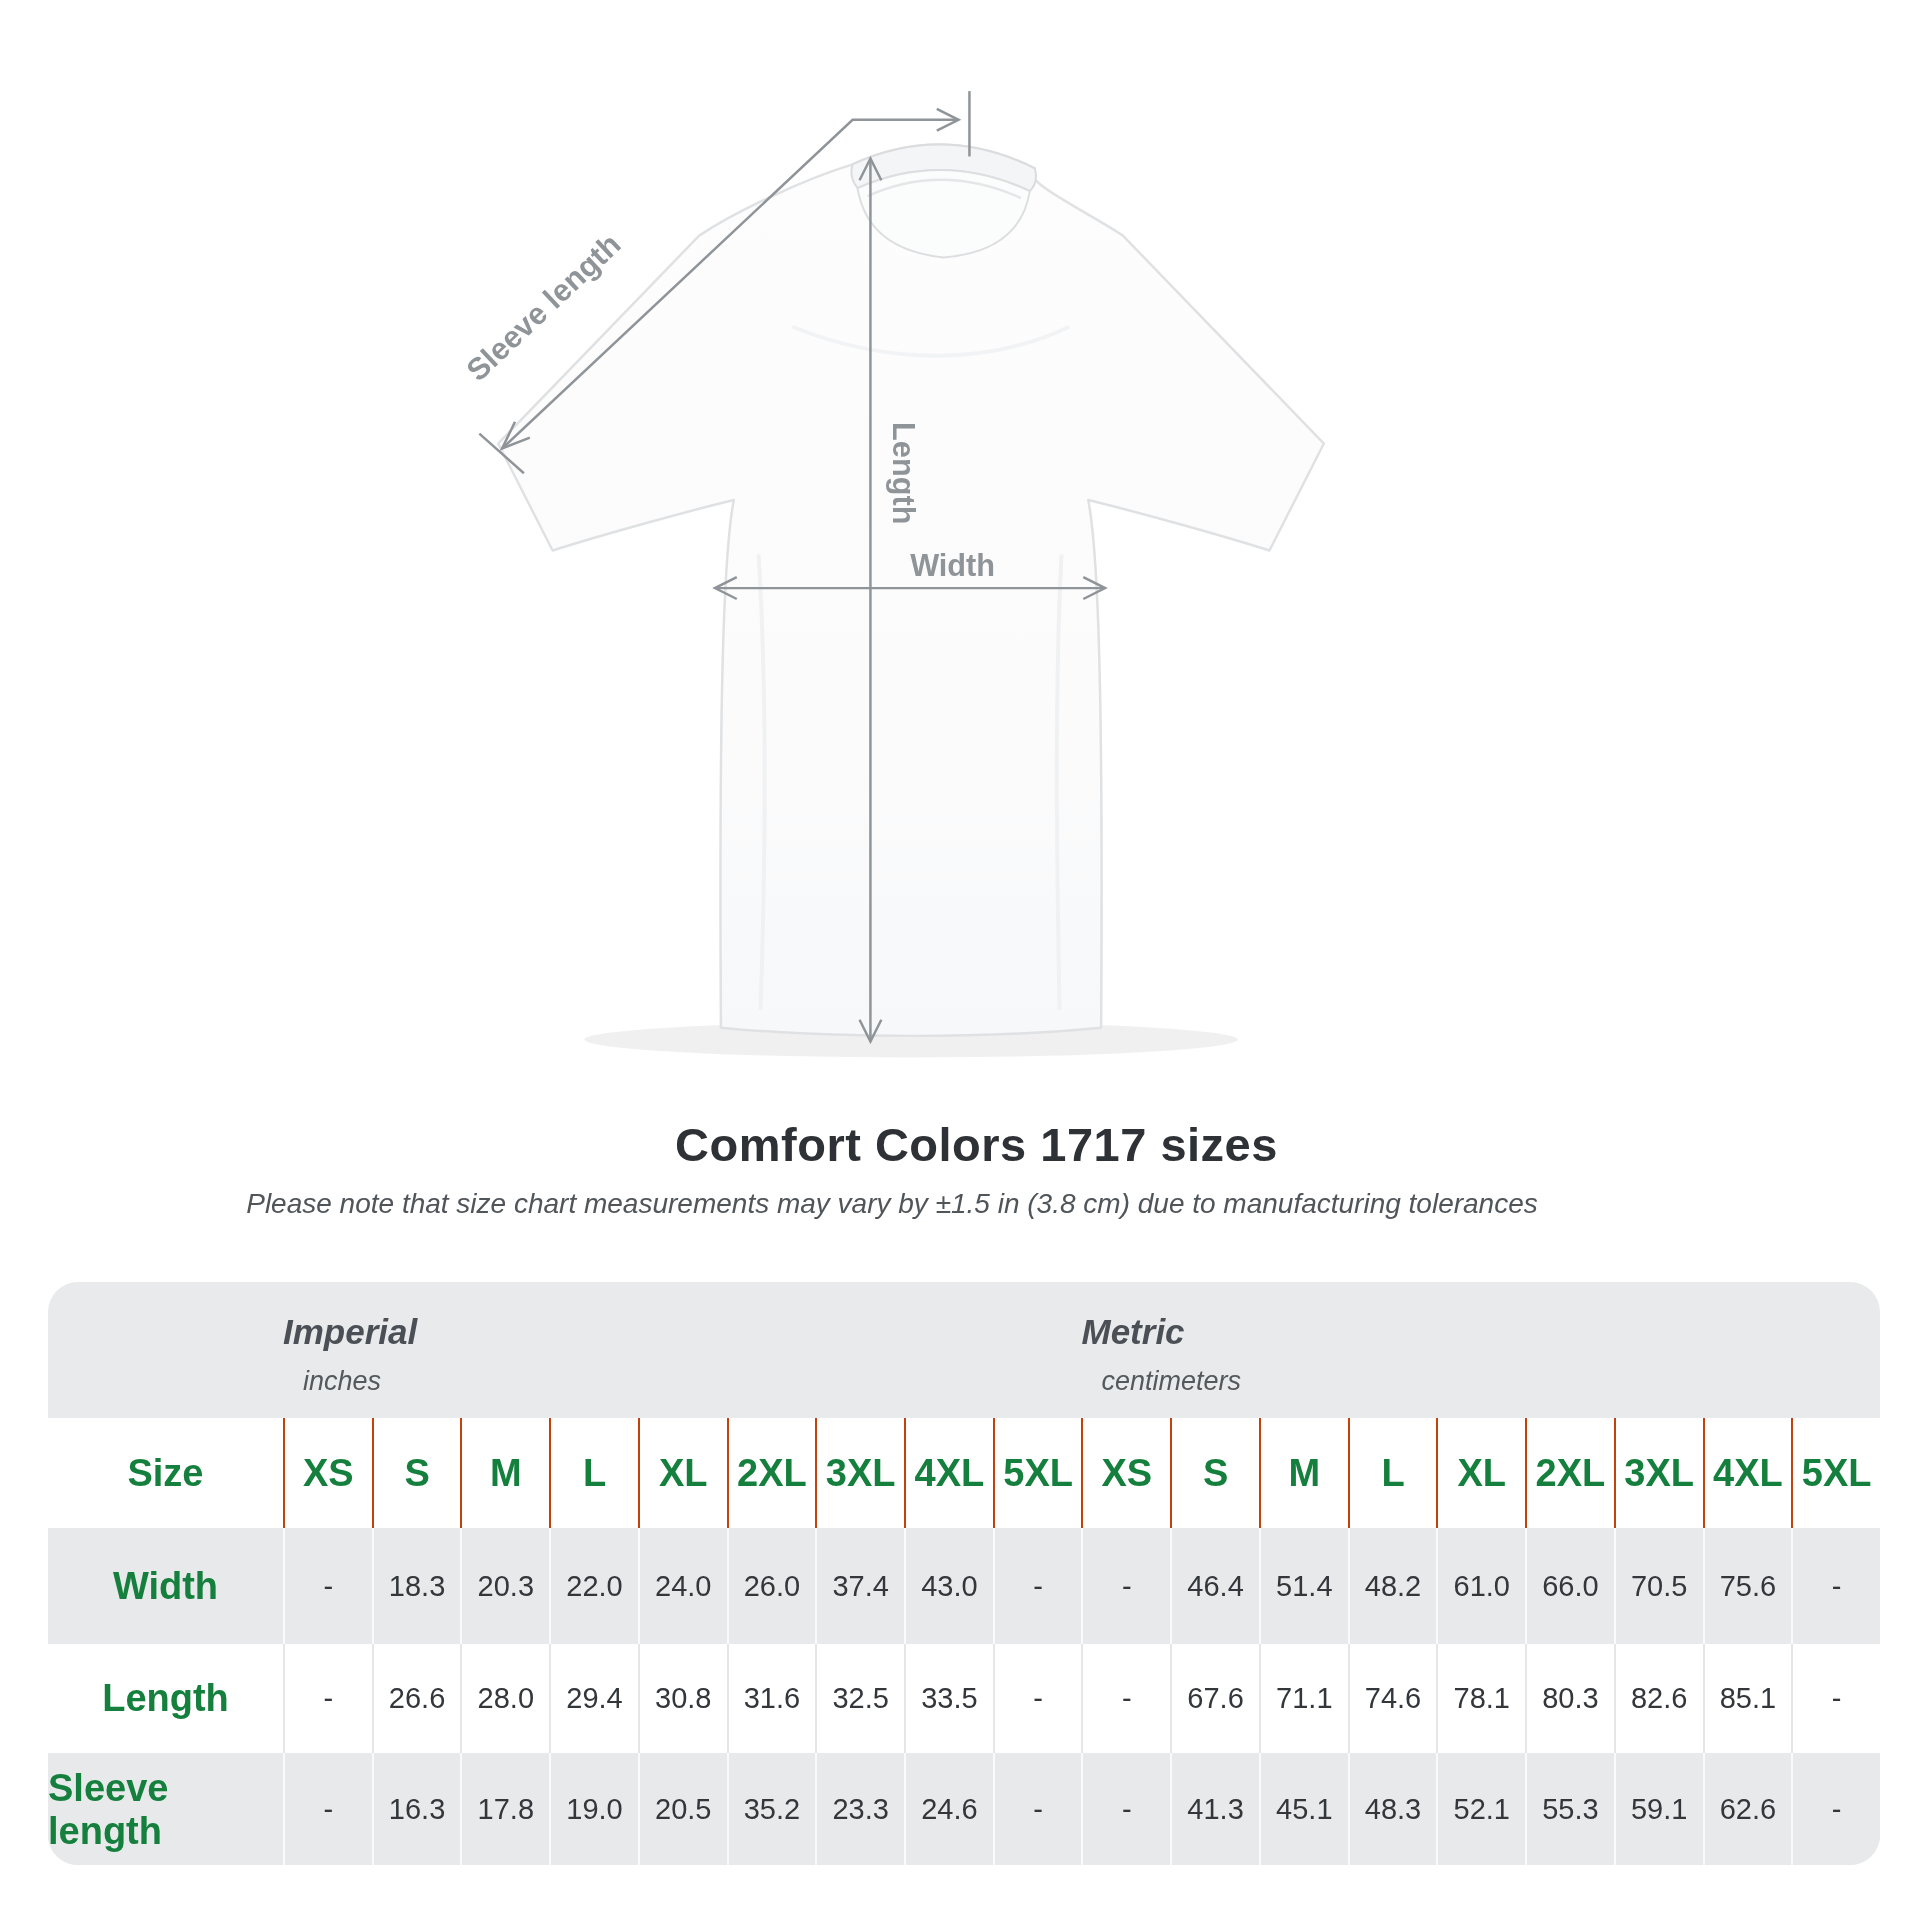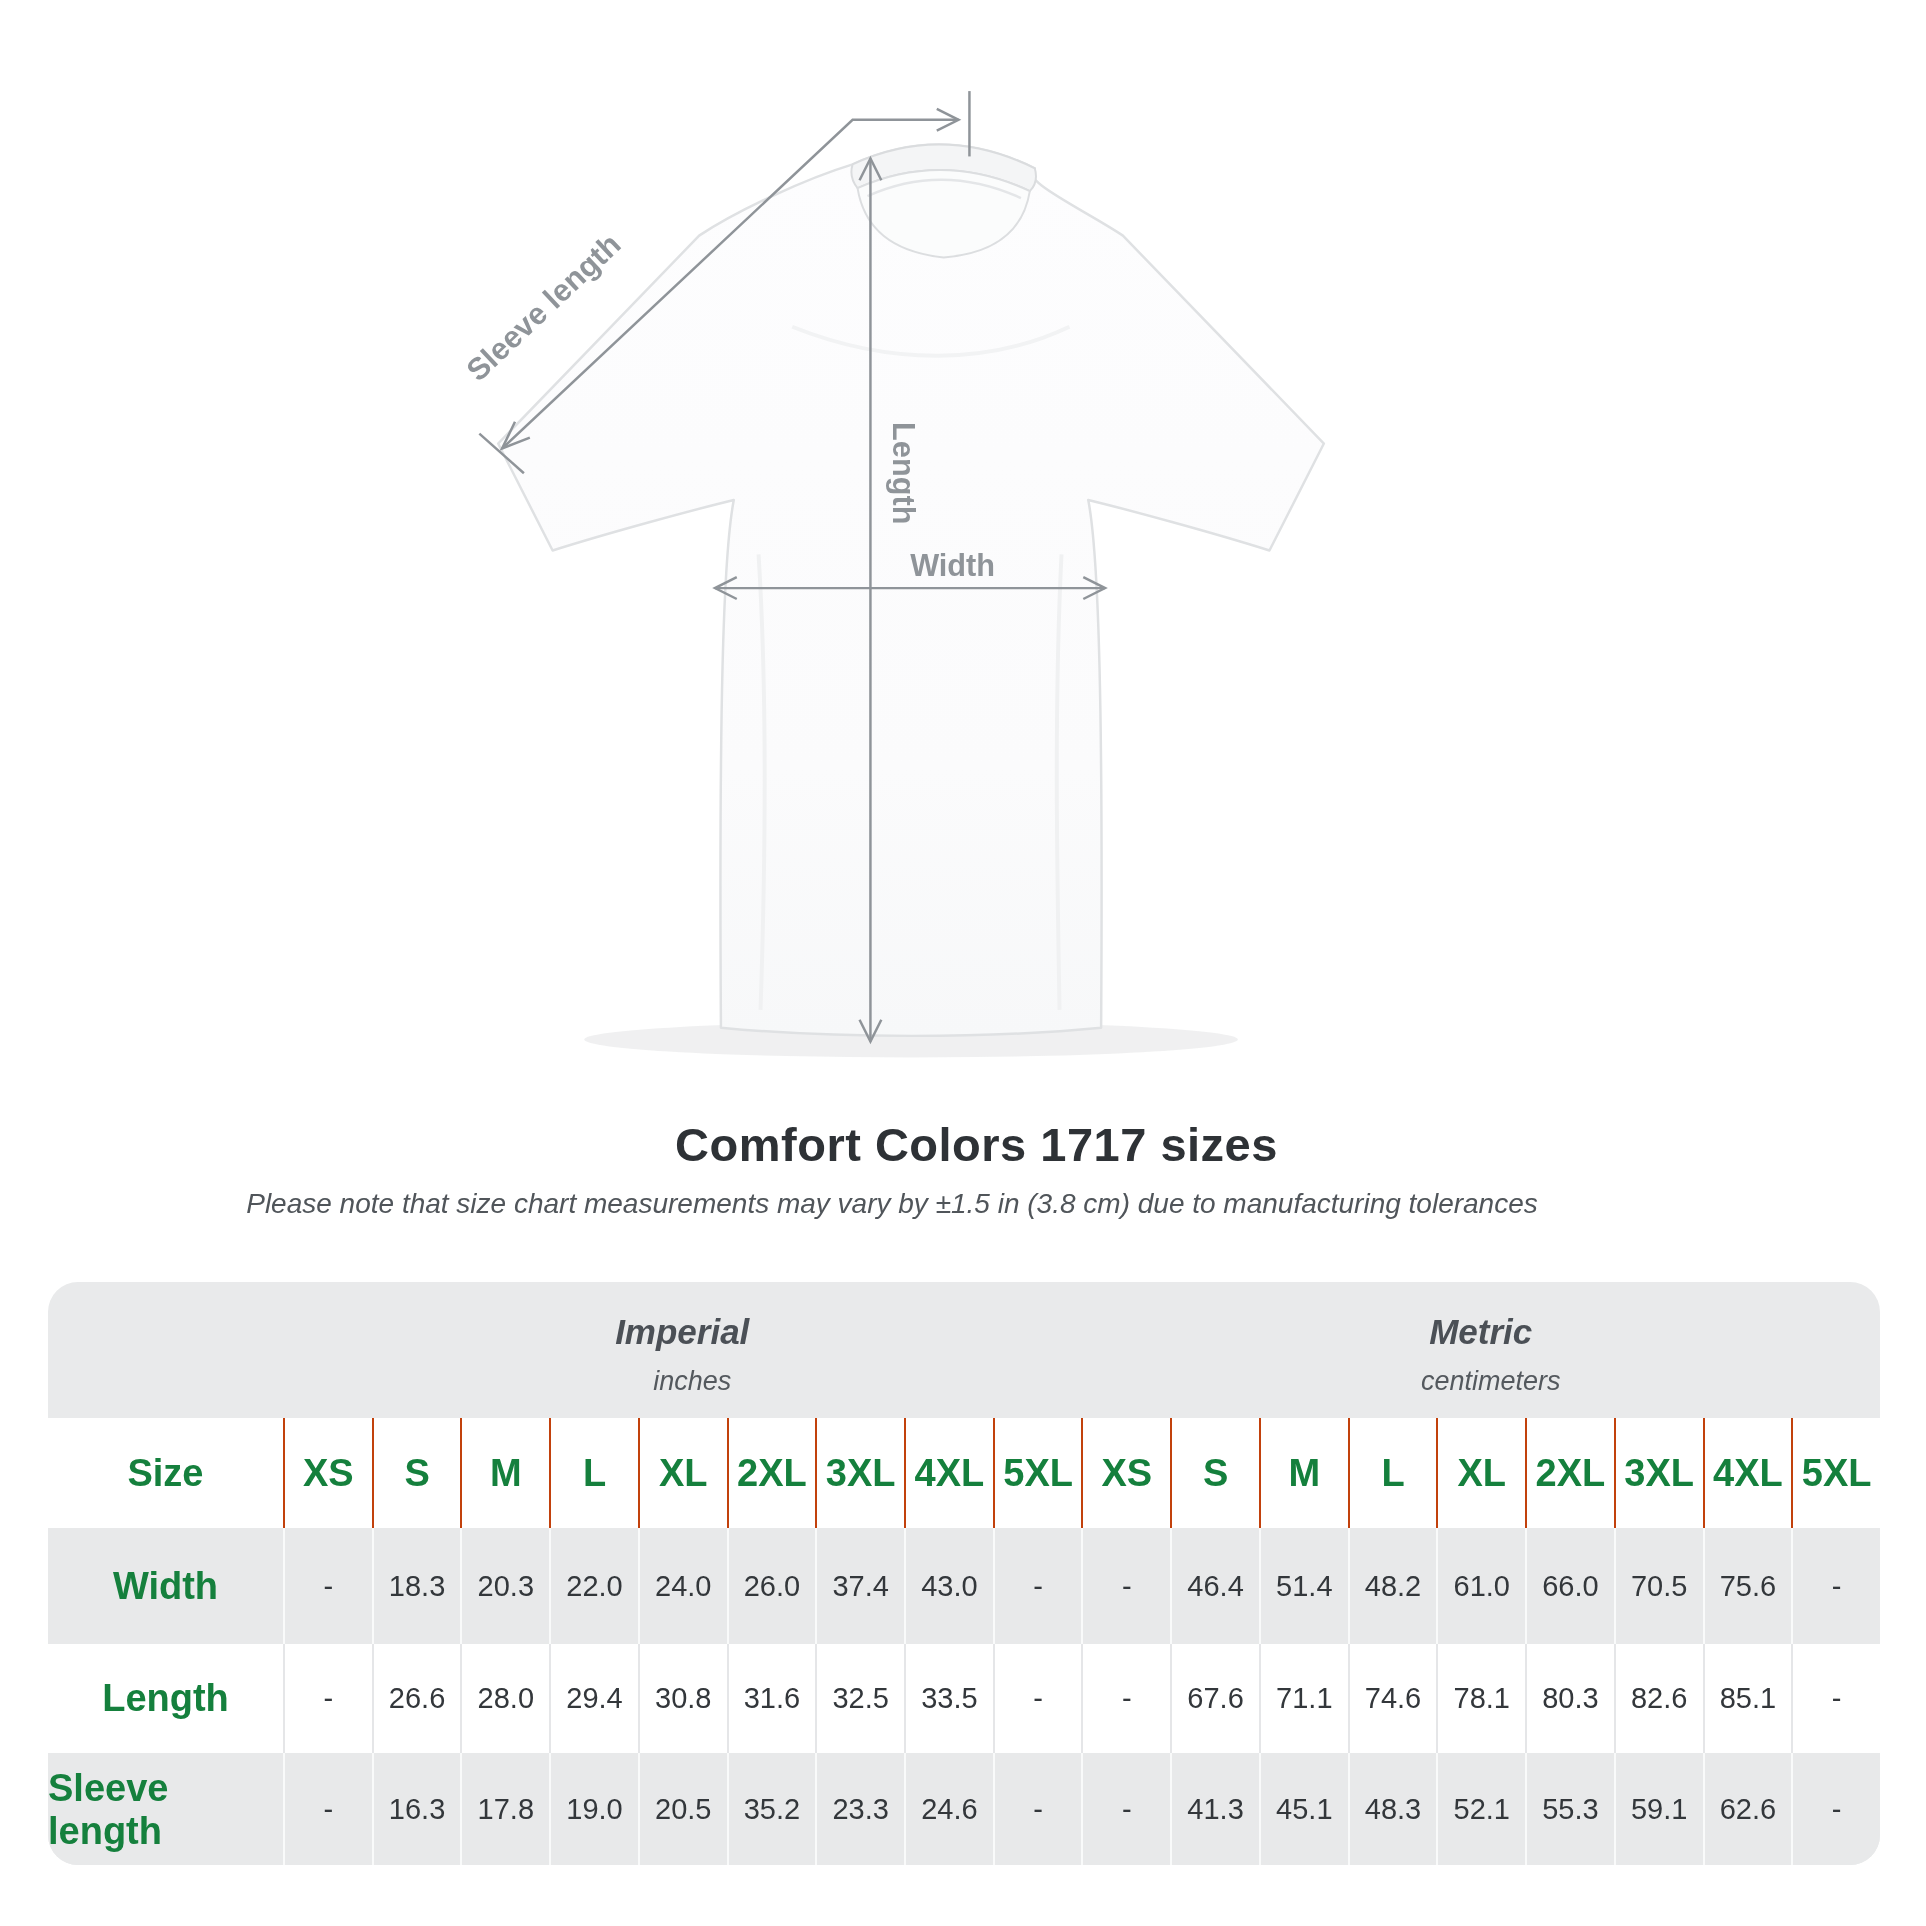--- a/index.html
+++ b/index.html
@@ -26,21 +26,21 @@
   .trow.h117{height:116px;}
   .trow.h110{height:109px;}
   .trow.h114{height:113px;}
   .cell{display:flex;align-items:center;justify-content:center;
         font-size:29px;color:#33373b;}
   .trow.thead .cell, .cell.rowlabel{font-weight:700;color:#15803d;font-size:38px;}
   .trow.r-white .cell + .cell{border-left:2px solid #e5e6e8;}
   .trow.r-gray  .cell + .cell{border-left:2px solid #f9fafa;}
   .trow.thead   .cell + .cell{border-left:2px solid #c2410c;}
   .trow.group .cell{border:none;}
-  .groupcell{grid-column:span 9;display:flex;flex-direction:column;align-items:center;
+  .groupcell{grid-column:span 9;display:flex;flex-direction:column;
              justify-content:center;gap:14px;padding-top:8px;}
   .groupcell .glabel{font-size:35px;font-weight:700;font-style:italic;color:#4b5056;}
   .groupcell .gsub{font-size:27px;font-style:italic;color:#54595e;margin-left:20px;}
 </style>
 </head>
 <body>
 
 <div class="stage">
 
   <svg class="diagram" width="1927" height="1099" viewBox="0 0 1946 1110">

